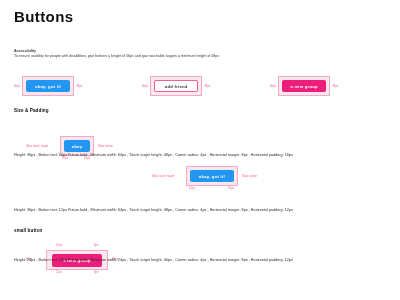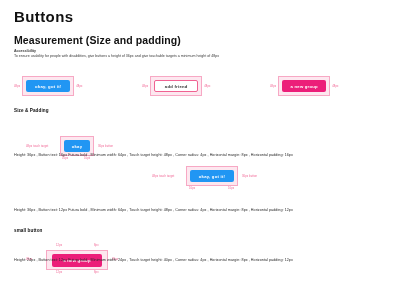--- a/index.html
+++ b/index.html
@@ -46,21 +46,20 @@
   .sec{position:absolute;left:14px;}
 
   .dia{position:relative;}
 </style>
 </head>
 <body>
 
 <div class="page">
 
   <div class="h1">Buttons</div>
-  <div class="h2">Measurement (Size and padding)</div>
 
   <div class="note">
     <b>Accessibility</b>
     <span>To ensure usability for people with disabilities, give buttons a height of 36px and give touchable targets a minimum height of 48px</span>
   </div>
 
   <div id="row1">
 
     <div class="r1cell" style="left:0px;">
       <span class="mlabel" style="position:static;">48px</span>

